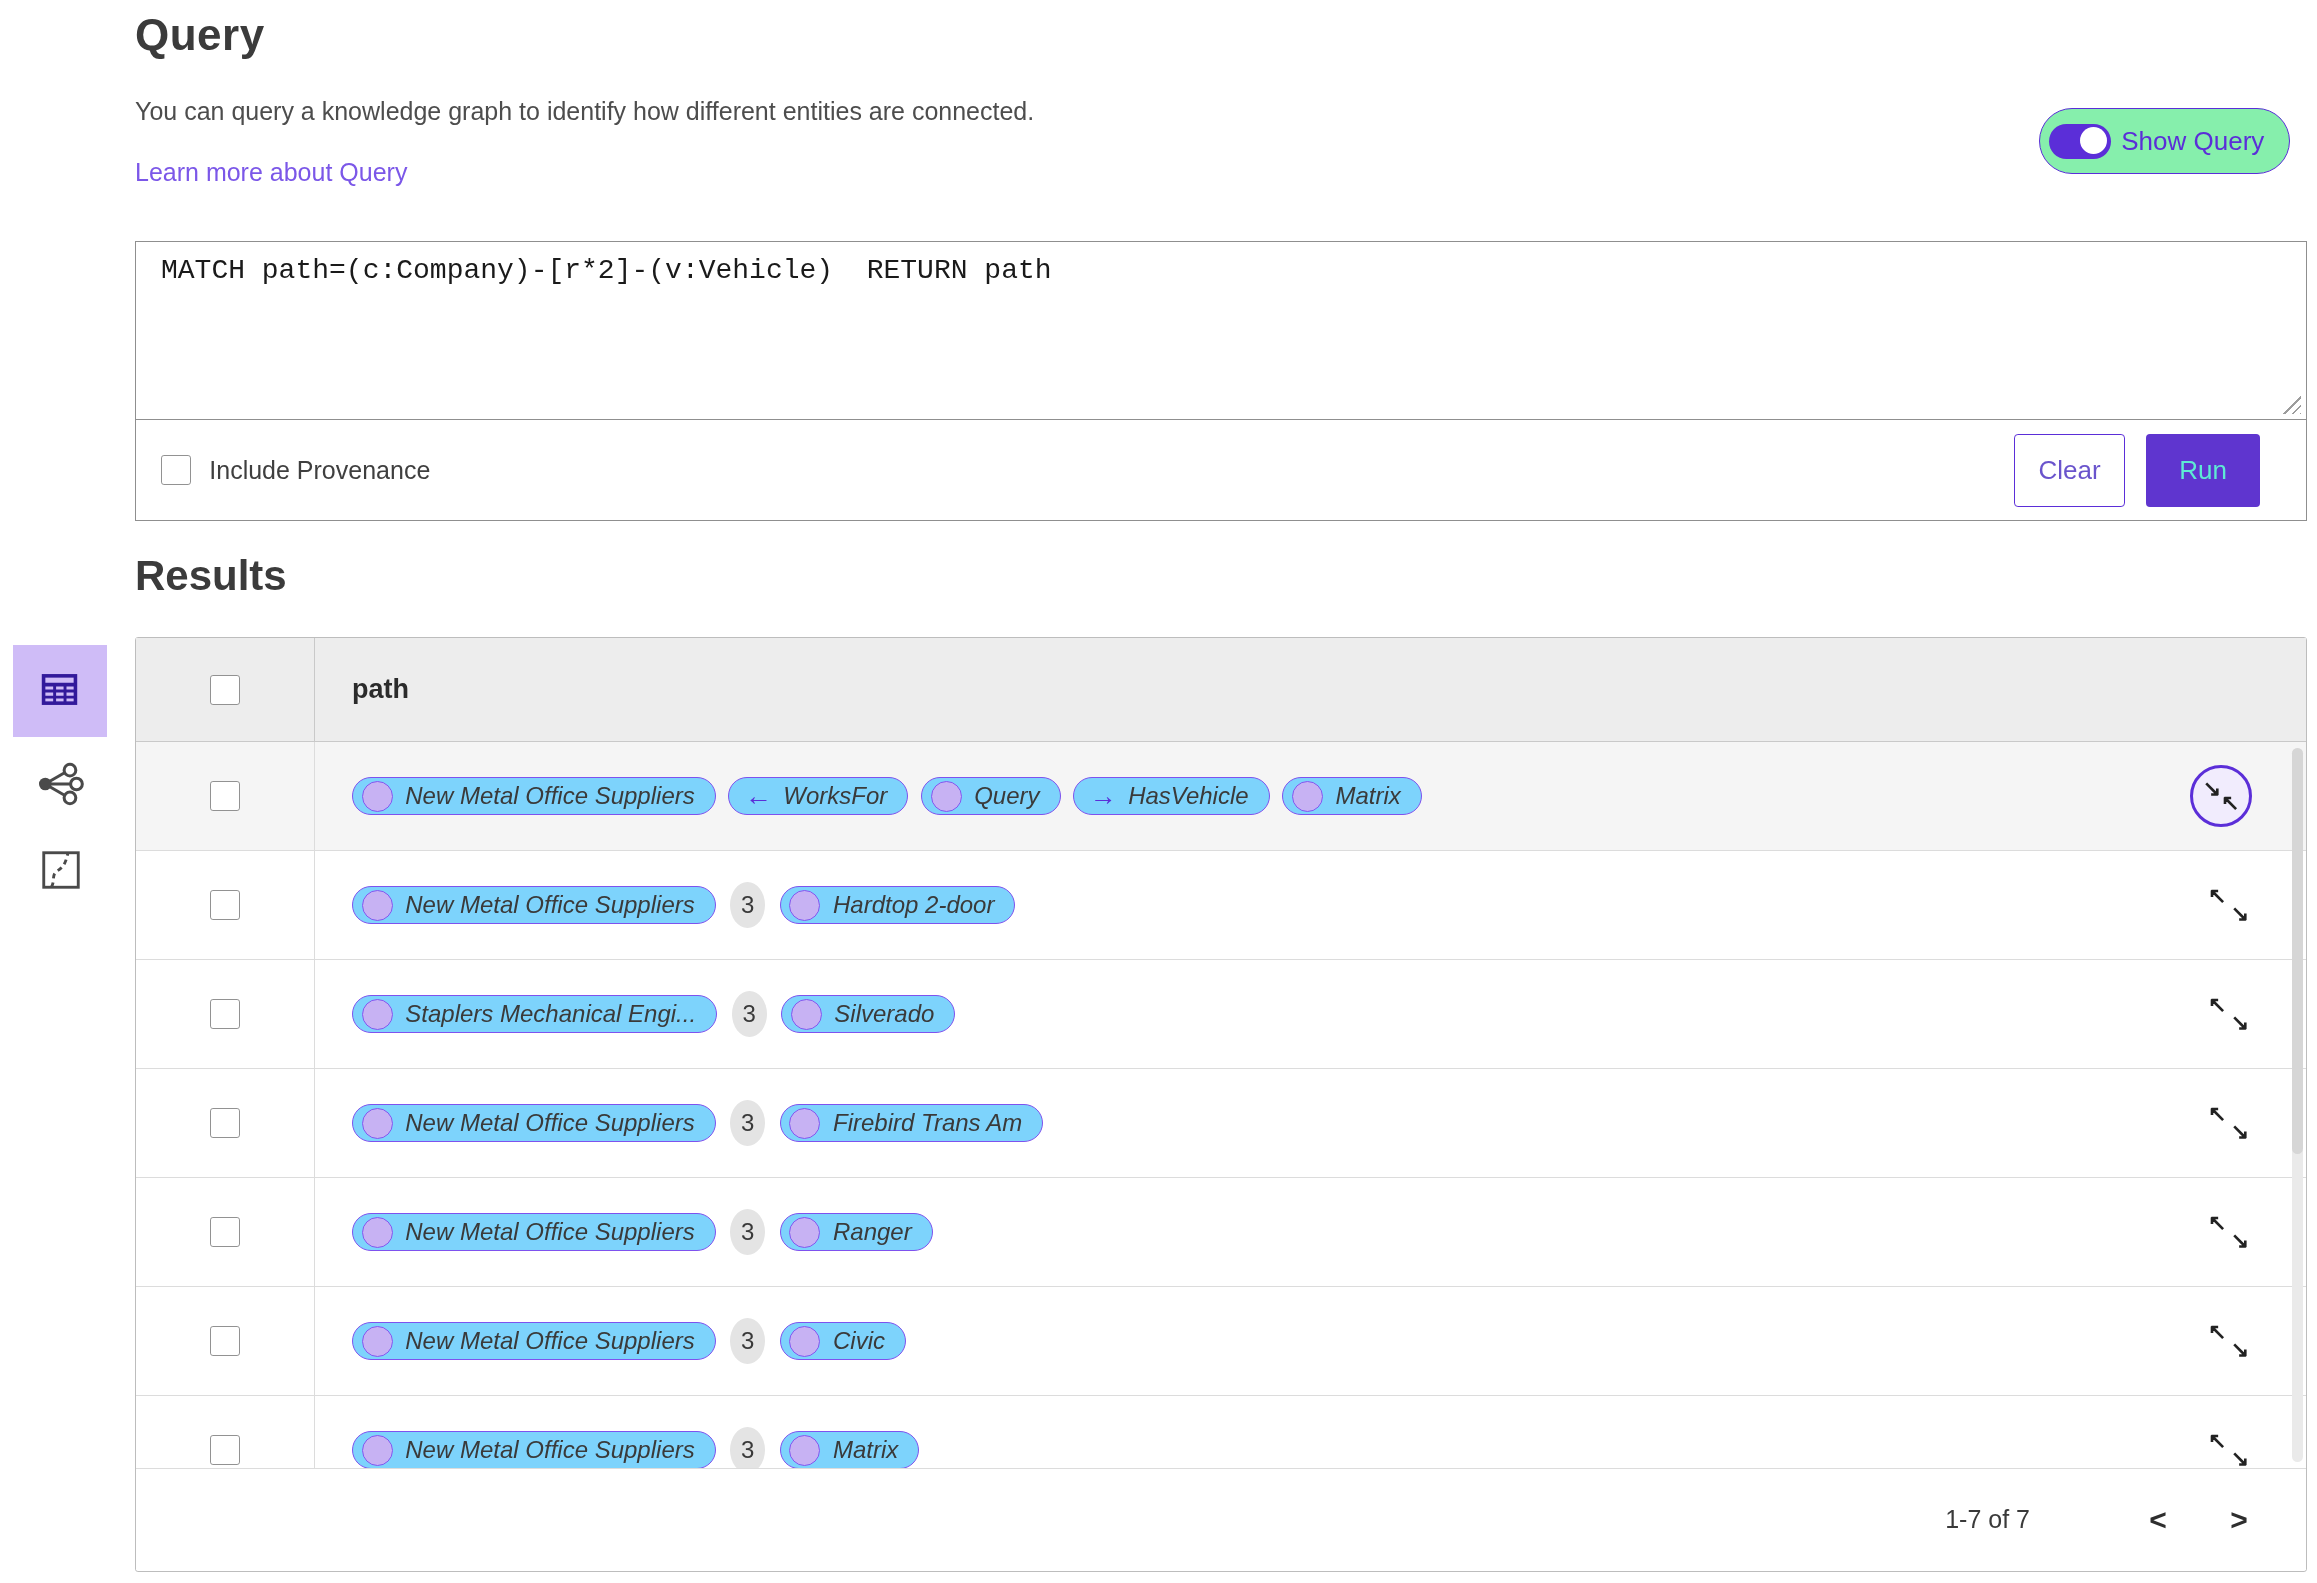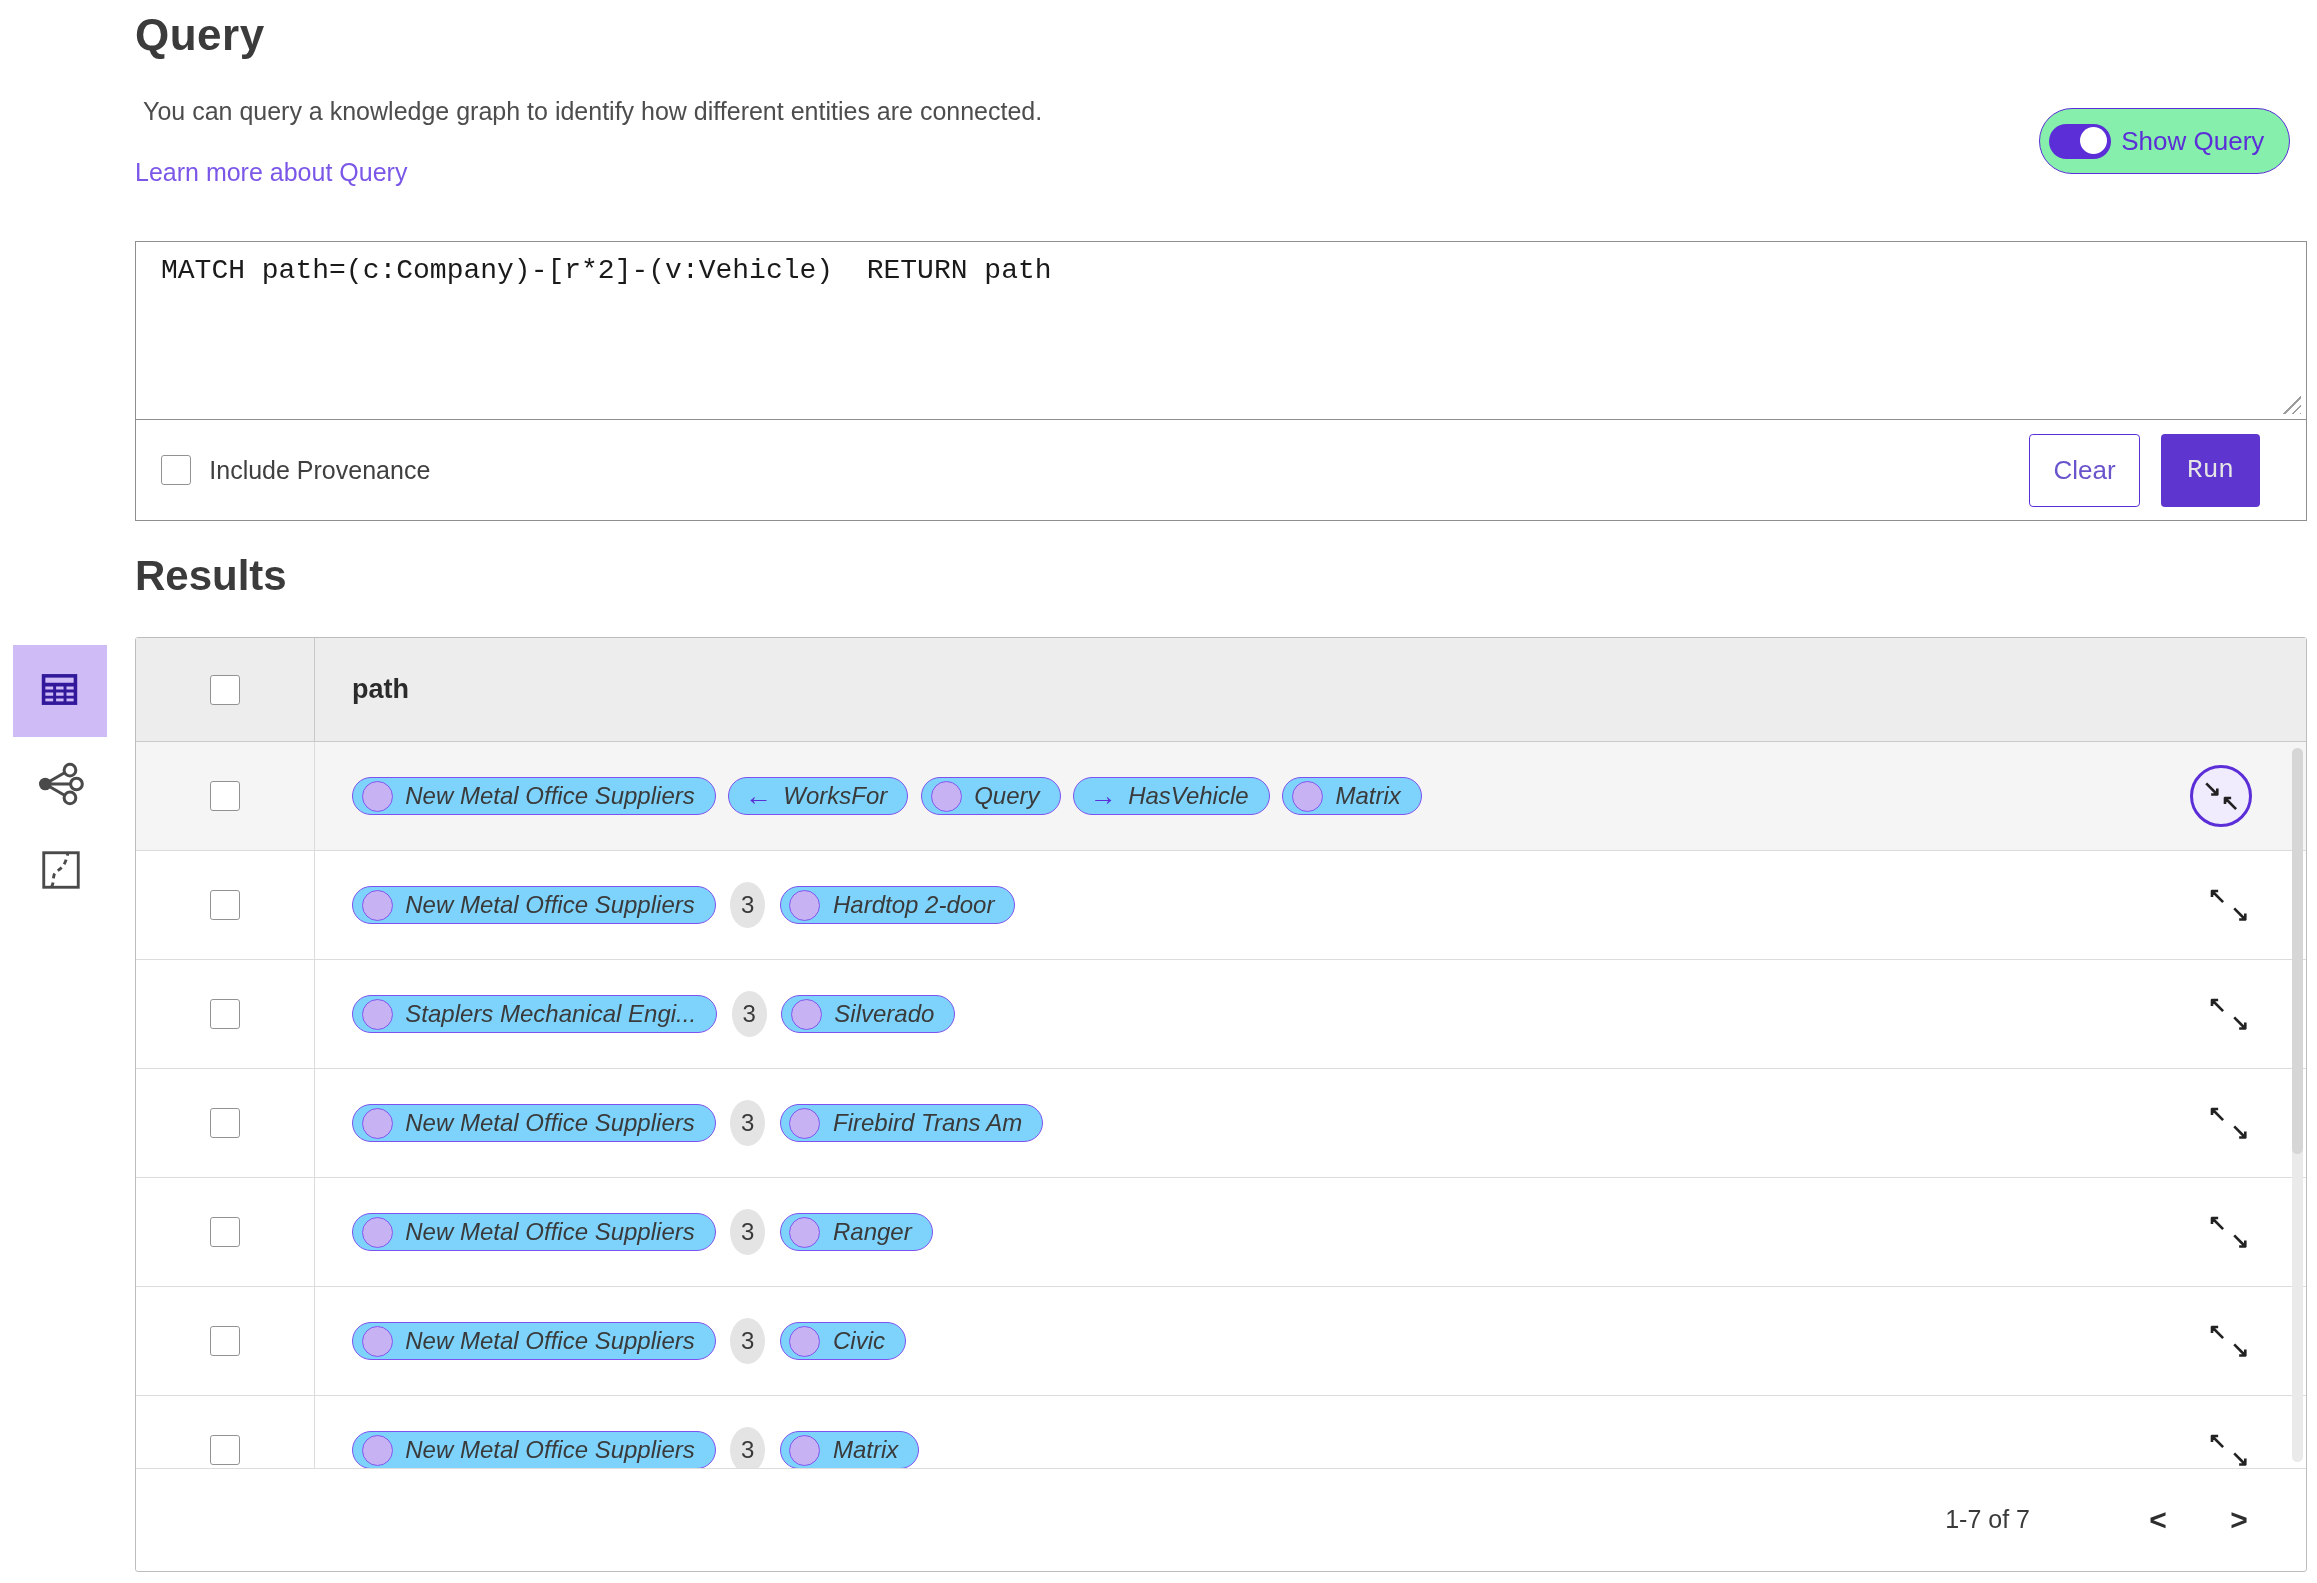--- a/index.html
+++ b/index.html
@@ -1,21 +1,21 @@
 <!DOCTYPE html>
 <html><head>
 <meta charset="utf-8">
 <style>
   html,body{margin:0;padding:0;background:#fff;}
   body{font-family:"Liberation Sans",sans-serif;color:#3b3b3b;}
   .page{position:relative;width:2317px;height:1583px;background:#fff;overflow:hidden;}
 
   
   .page-title{position:absolute;left:135px;top:9.7px;margin:0;font-size:44px;font-weight:700;color:#3b3b3b;letter-spacing:0.5px;}
-  .page-desc{position:absolute;left:135px;top:97px;font-size:25px;color:#4d4d4d;margin-left:8px;}
+  .page-desc{position:absolute;left:135px;top:97px;font-size:25px;color:#4d4d4d;}
   .learn-more{position:absolute;left:135px;top:158px;font-size:25px;color:#7b57e8;cursor:pointer;}
 
   .show-query{position:absolute;left:2039px;top:108px;height:66px;display:flex;align-items:center;
     border:1.9px solid #5b2ed8;border-radius:35px;background:#86efac;padding:0 25px 0 8.7px;box-sizing:border-box;cursor:pointer;}
   .toggle-track{position:relative;width:62px;height:35px;border-radius:17.4px;background:#5b2ed8;flex-shrink:0;}
   .toggle-knob{position:absolute;right:3.9px;top:3.9px;width:27px;height:27px;border-radius:50%;background:#fff;}
   .show-query-label{margin-left:10.6px;font-size:26px;color:#5b2ed8;white-space:nowrap;}
 
   
   .query-panel{position:absolute;left:135px;top:241px;width:2172px;height:280px;border:1px solid #8f8f8f;box-sizing:border-box;background:#fff;}
@@ -23,21 +23,21 @@
   .query-text{position:absolute;left:25px;top:13px;font-family:"Liberation Mono","DejaVu Sans Mono",monospace;font-size:28px;color:#1a1a1a;white-space:pre-wrap;}
   .resize-grip{position:absolute;right:4.8px;bottom:4.8px;width:20px;height:20px;cursor:nwse-resize;
     background:repeating-linear-gradient(135deg,transparent 0 3.9px,#9d9d9d 3.9px 5.8px);
     clip-path:polygon(100% 0,100% 100%,0 100%);}
   .query-footer{height:100px;display:flex;align-items:center;padding:0 46px 0 25px;box-sizing:border-box;}
   .checkbox{width:30px;height:30px;border:1.9px solid #929292;border-radius:2.9px;background:#fff;box-sizing:border-box;cursor:pointer;flex-shrink:0;}
   .include-label{margin-left:18.3px;font-size:25px;color:#3f3f3f;}
   .footer-buttons{margin-left:auto;display:flex;gap:21px;}
   .btn{height:73px;font-size:26px;border-radius:3.9px;display:flex;align-items:center;justify-content:center;cursor:pointer;font-family:inherit;box-sizing:border-box;}
   .btn-clear{width:111px;background:#fff;border:1.9px solid #5b2ed8;color:#6a54cc;}
-  .btn-run{width:99px;background:#5f35cf;border:none;color:#e5e5e5;font-family:Liberation Mono, monospace;}
+  .btn-run{width:114px;background:#5f35cf;border:none;color:#5eead4;}
 
   
   .results-title{position:absolute;left:135px;top:552px;margin:0;font-size:42px;font-weight:700;color:#3b3b3b;}
 
   .view-btn{position:absolute;display:flex;align-items:center;justify-content:center;cursor:pointer;}
   .view-btn.table{left:12.6px;top:645px;width:94px;height:92px;background:#cfbcf7;}
   .view-btn.graph{left:33px;top:759px;width:54px;height:54px;}
   .view-btn.map{left:37px;top:848px;width:48px;height:48px;}
 
   .results-table{position:absolute;left:135px;top:637px;width:2172px;height:935px;border:1px solid #bdbdbd;border-radius:2.9px;box-sizing:border-box;background:#fff;}

